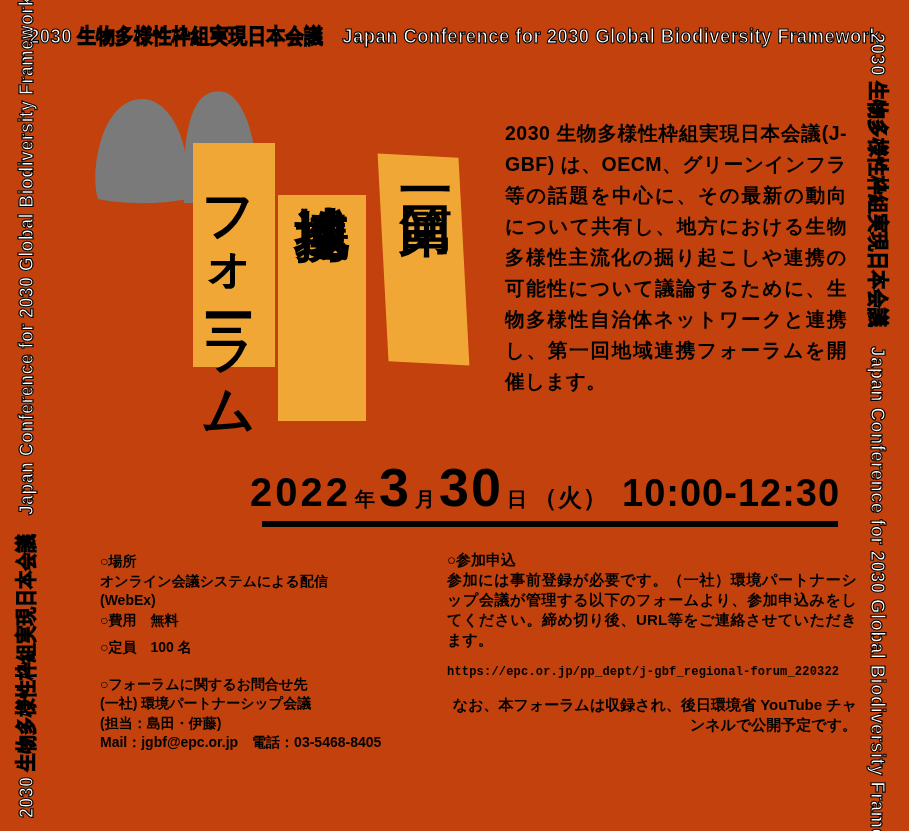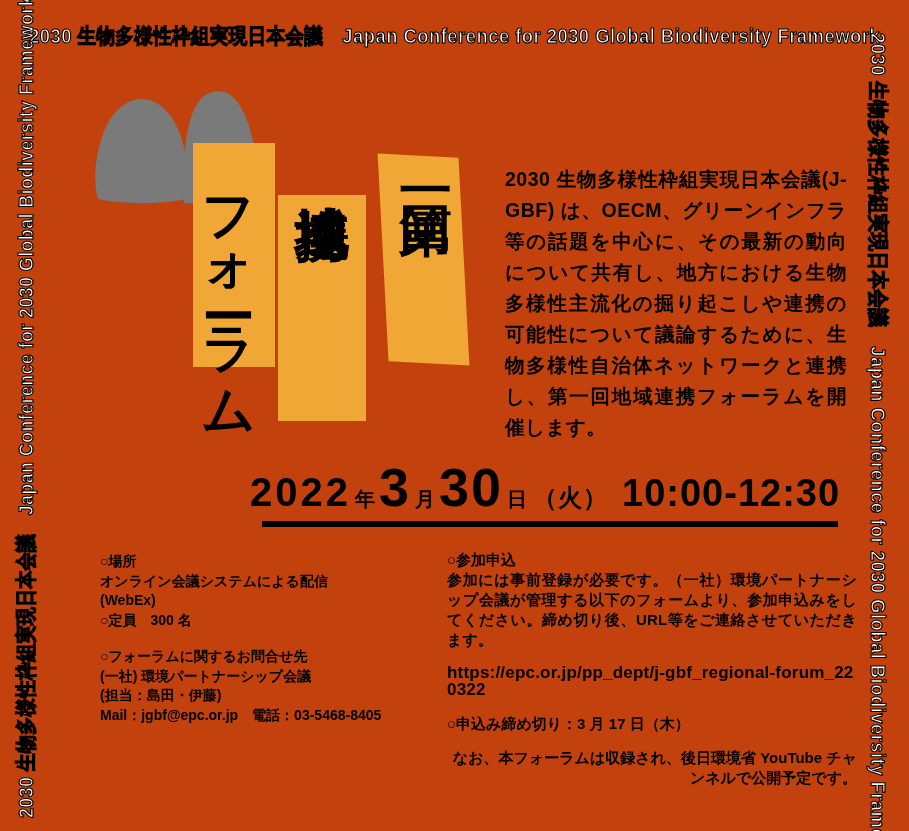--- a/index.html
+++ b/index.html
@@ -40,21 +40,21 @@
     position:absolute;z-index:2;writing-mode:vertical-rl;text-orientation:mixed;
     font-weight:700;color:#000;line-height:1;width:56px;text-align:start;
   }
   .vt-first{left:397px;top:162px;font-size:53px;letter-spacing:1px;}
   .vt-region{left:294px;top:163px;font-size:54px;letter-spacing:0;}
   .vt-forum{left:200px;top:162px;font-size:53px;letter-spacing:2px;}
   
   .intro{
     position:absolute;left:505px;top:118px;width:342px;
     font-size:19.5px;font-weight:700;line-height:31px;
-    text-align:justify;text-align-last:left;letter-spacing:0.5px;margin-top:46px;
+    text-align:justify;text-align-last:left;letter-spacing:0.5px;
   }
   
   .date-row{
     position:absolute;left:240px;top:456px;width:610px;height:64px;
     display:flex;justify-content:center;align-items:baseline;
     font-weight:700;white-space:nowrap;
   }
   .d-num{font-size:40px;letter-spacing:3px;}
   .d-num-lg{font-size:54px;letter-spacing:2px;}
   .d-unit{font-size:20px;padding:0 4px;}
@@ -66,22 +66,22 @@
   
   .info{position:absolute;font-weight:700;}
   .info p{margin:0;}
   .info-left{left:100px;top:552px;width:335px;font-size:14px;line-height:19.5px;}
   .info-left .p1{}
   .info-left .p2{margin-bottom:8px;}
   .info-left .p3{margin-bottom:17px;}
   .info-right{left:447px;top:550px;width:410px;font-size:15px;line-height:20px;}
   .info-right .apply-body{text-align:justify;text-align-last:left;letter-spacing:0.2px;}
   .url-line{
-    margin-top:14px !important;font-size:17px;line-height:17px;
-    word-break:break-all;letter-spacing:0.2px;
+    margin-top:14px !important;font-size:12px;line-height:17px;
+    word-break:break-all;letter-spacing:0.2px;font-family:Liberation Mono, monospace;
   }
   .deadline-line{margin-top:16px !important;}
   .note-line{margin-top:14px !important;text-align:right;}
 </style>
 </head>
 <body>
 
 <div id="poster">
 
   <div class="banner-wrap">
@@ -118,30 +118,30 @@
     <span class="d-time">10:00-12:30</span>
   </div>
   <div class="date-underline"></div>
 
   <div class="info info-left">
     <p class="p1">
       <span style="display:block">○場所</span>
       <span style="display:block">オンライン会議システムによる配信</span>
       <span style="display:block">(WebEx)</span>
     </p>
-    <p class="p3">○定員　300 名</p>
+    <p class="p2">○費用　無料</p>
+    <p class="p3">○定員　100 名</p>
     <p class="p4">
       <span style="display:block">○フォーラムに関するお問合せ先</span>
       <span style="display:block">(一社) 環境パートナーシップ会議</span>
       <span style="display:block">(担当：島田・伊藤)</span>
       <span style="display:block">Mail：jgbf@epc.or.jp　電話：03-5468-8405</span>
     </p>
   </div>
 
   <div class="info info-right">
     <p>○参加申込</p>
     <p class="apply-body">参加には事前登録が必要です。（一社）環境パートナーシップ会議が管理する以下のフォームより、参加申込みをしてください。締め切り後、URL等をご連絡させていただきます。</p>
     <p class="url-line">https://epc.or.jp/pp_dept/j-gbf_regional-forum_220322</p>
-    <p class="deadline-line">○申込み締め切り：3 月 17 日（木）</p>
     <p class="note-line">なお、本フォーラムは収録され、後日環境省 YouTube チャンネルで公開予定です。</p>
   </div>
 
 </div>
 
 </body></html>

